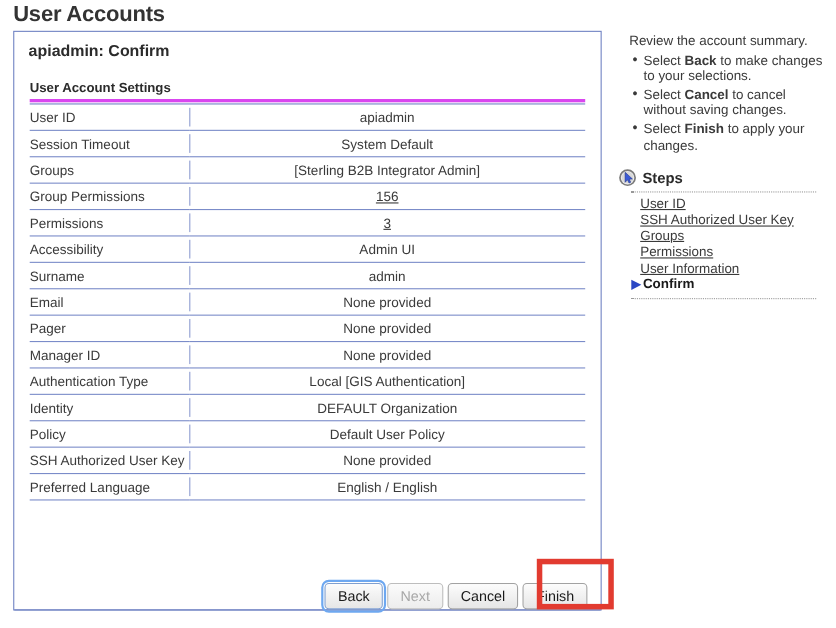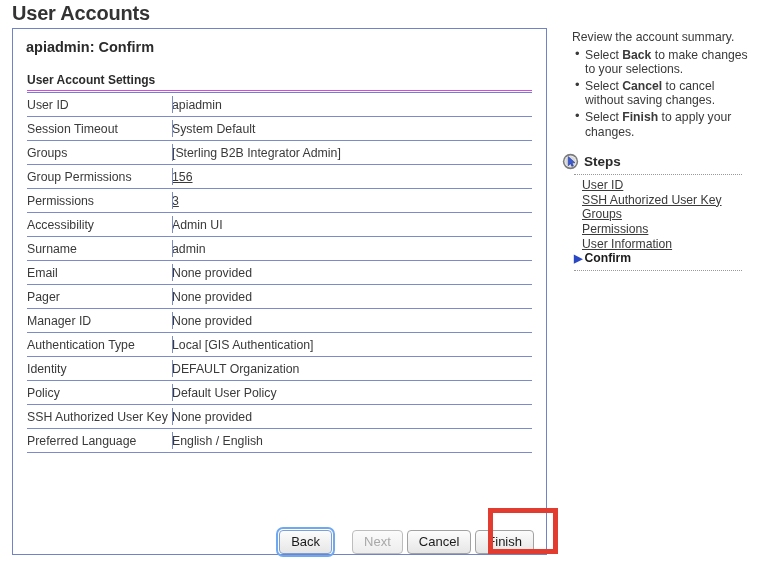--- a/index.html
+++ b/index.html
@@ -47,21 +47,21 @@
   }
 
   #settings-section {
     margin: 18px 14px 0 14px;
   }
   #section-title {
     font-size: 12px;
     font-weight: bold;
     color: #2b2b2b;
     padding-bottom: 3px;
-    border-bottom: 1px solid #d946ef;
+    border-bottom: 3px solid #d946ef;
   }
   #section-title-underline2 {
     height: 1px;
     background: #7183c4;
     margin-top: 1px;
   }
 
   table#settings-table {
     border-collapse: collapse;
     width: 100%;
@@ -78,20 +78,21 @@
     overflow: hidden;
   }
   td.lbl {
     width: 145px;
     padding-right: 4px;
   }
   td.val {
     border-left: 0;
     padding-left: 10px;
     position: relative;
+    text-align: center;
   }
   td.val::before {
     content: "";
     position: absolute;
     left: 0px;
     top: 3px;
     bottom: 3px;
     width: 1px;
     background: #7b8cc9;
   }
@@ -131,21 +132,20 @@
     outline: 2px solid #6ea8f0;
     outline-offset: 1px;
     border-color: #7f9fd0;
     border-radius: 4px;
   }
   .btn.disabled {
     color: #a8a8a8;
     background: linear-gradient(#fbfbfb, #ededed);
     border-color: #bdbdbd;
     cursor: default;
-    margin-left: 16px;
   }
   #bottom-rule {
     position: absolute;
     left: 0;
     right: 0;
     top: 38px;
     height: 1px;
     background: #7183c4;
   }
 

